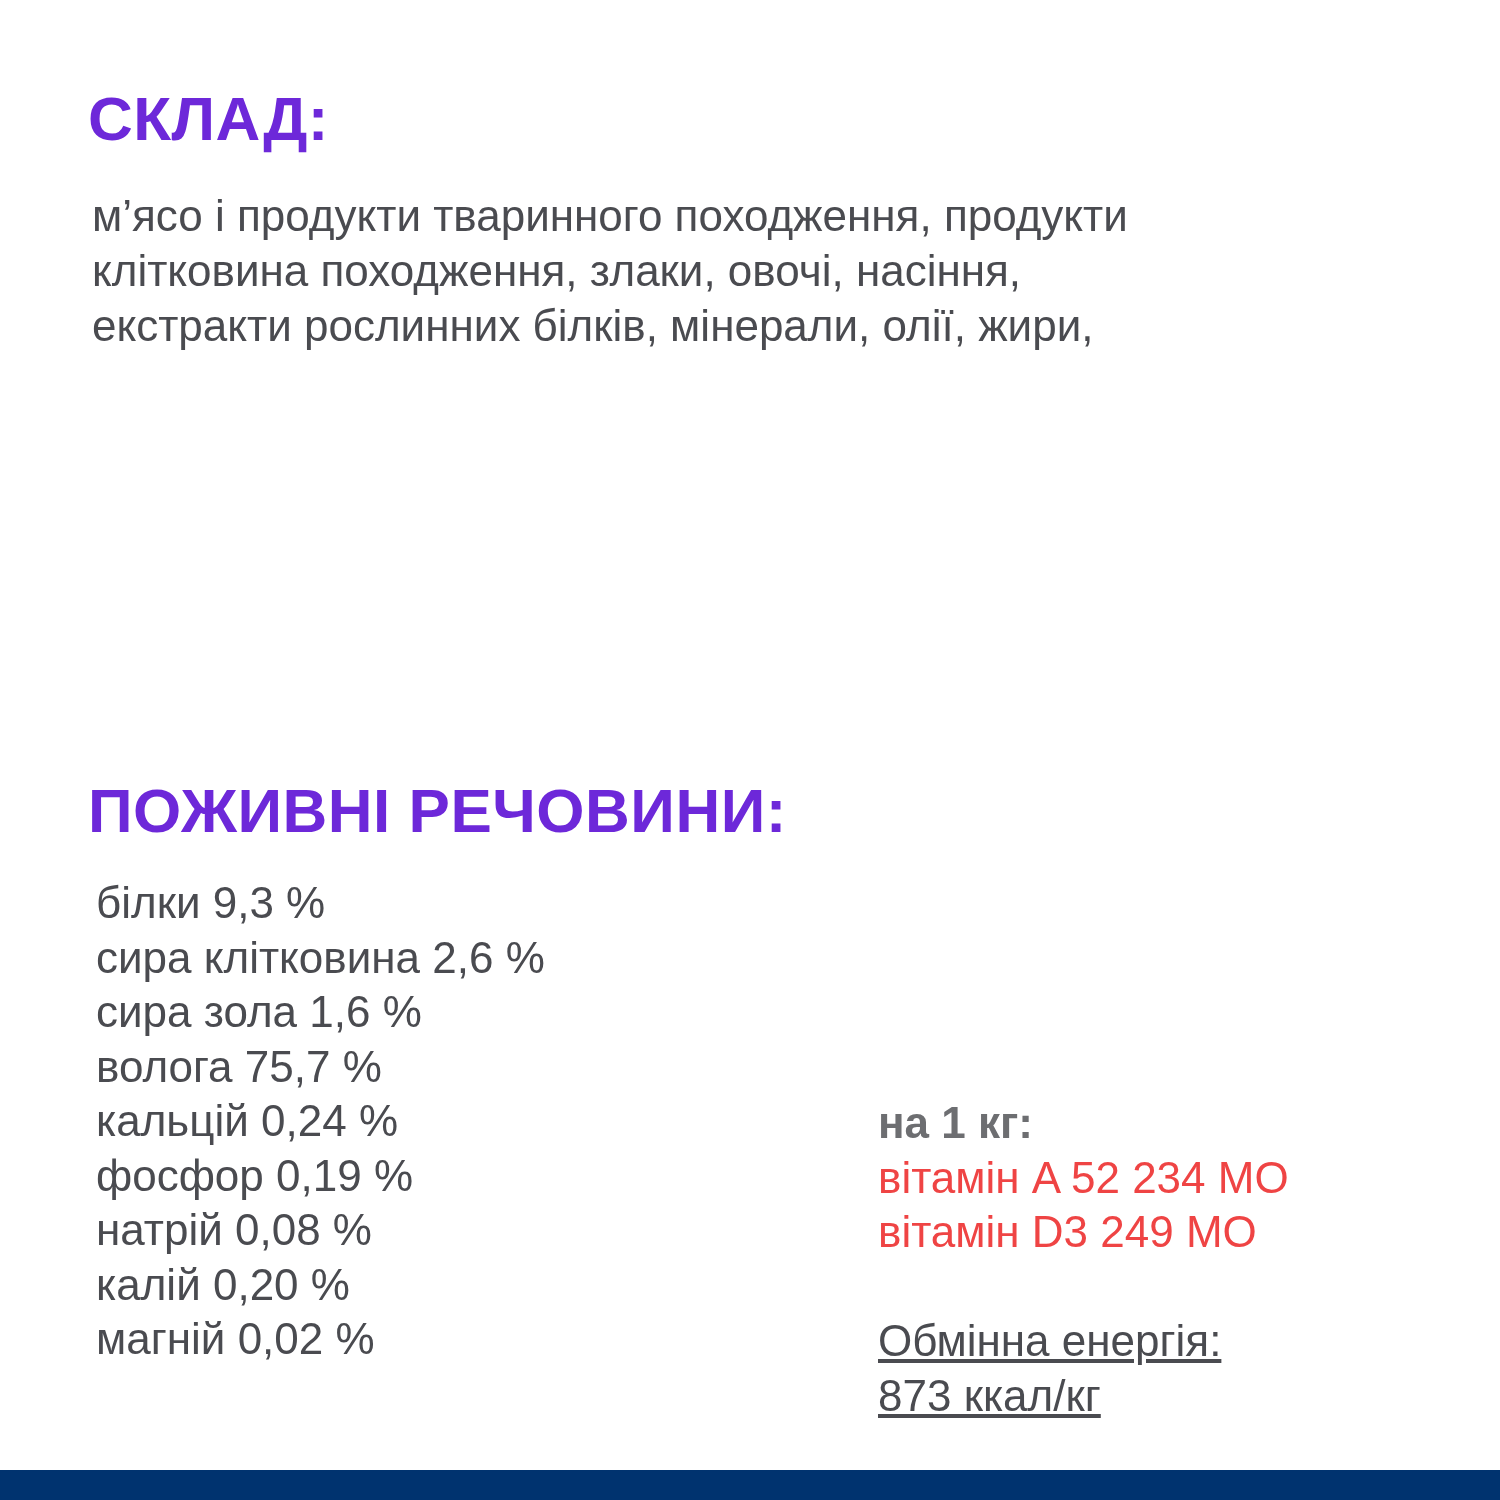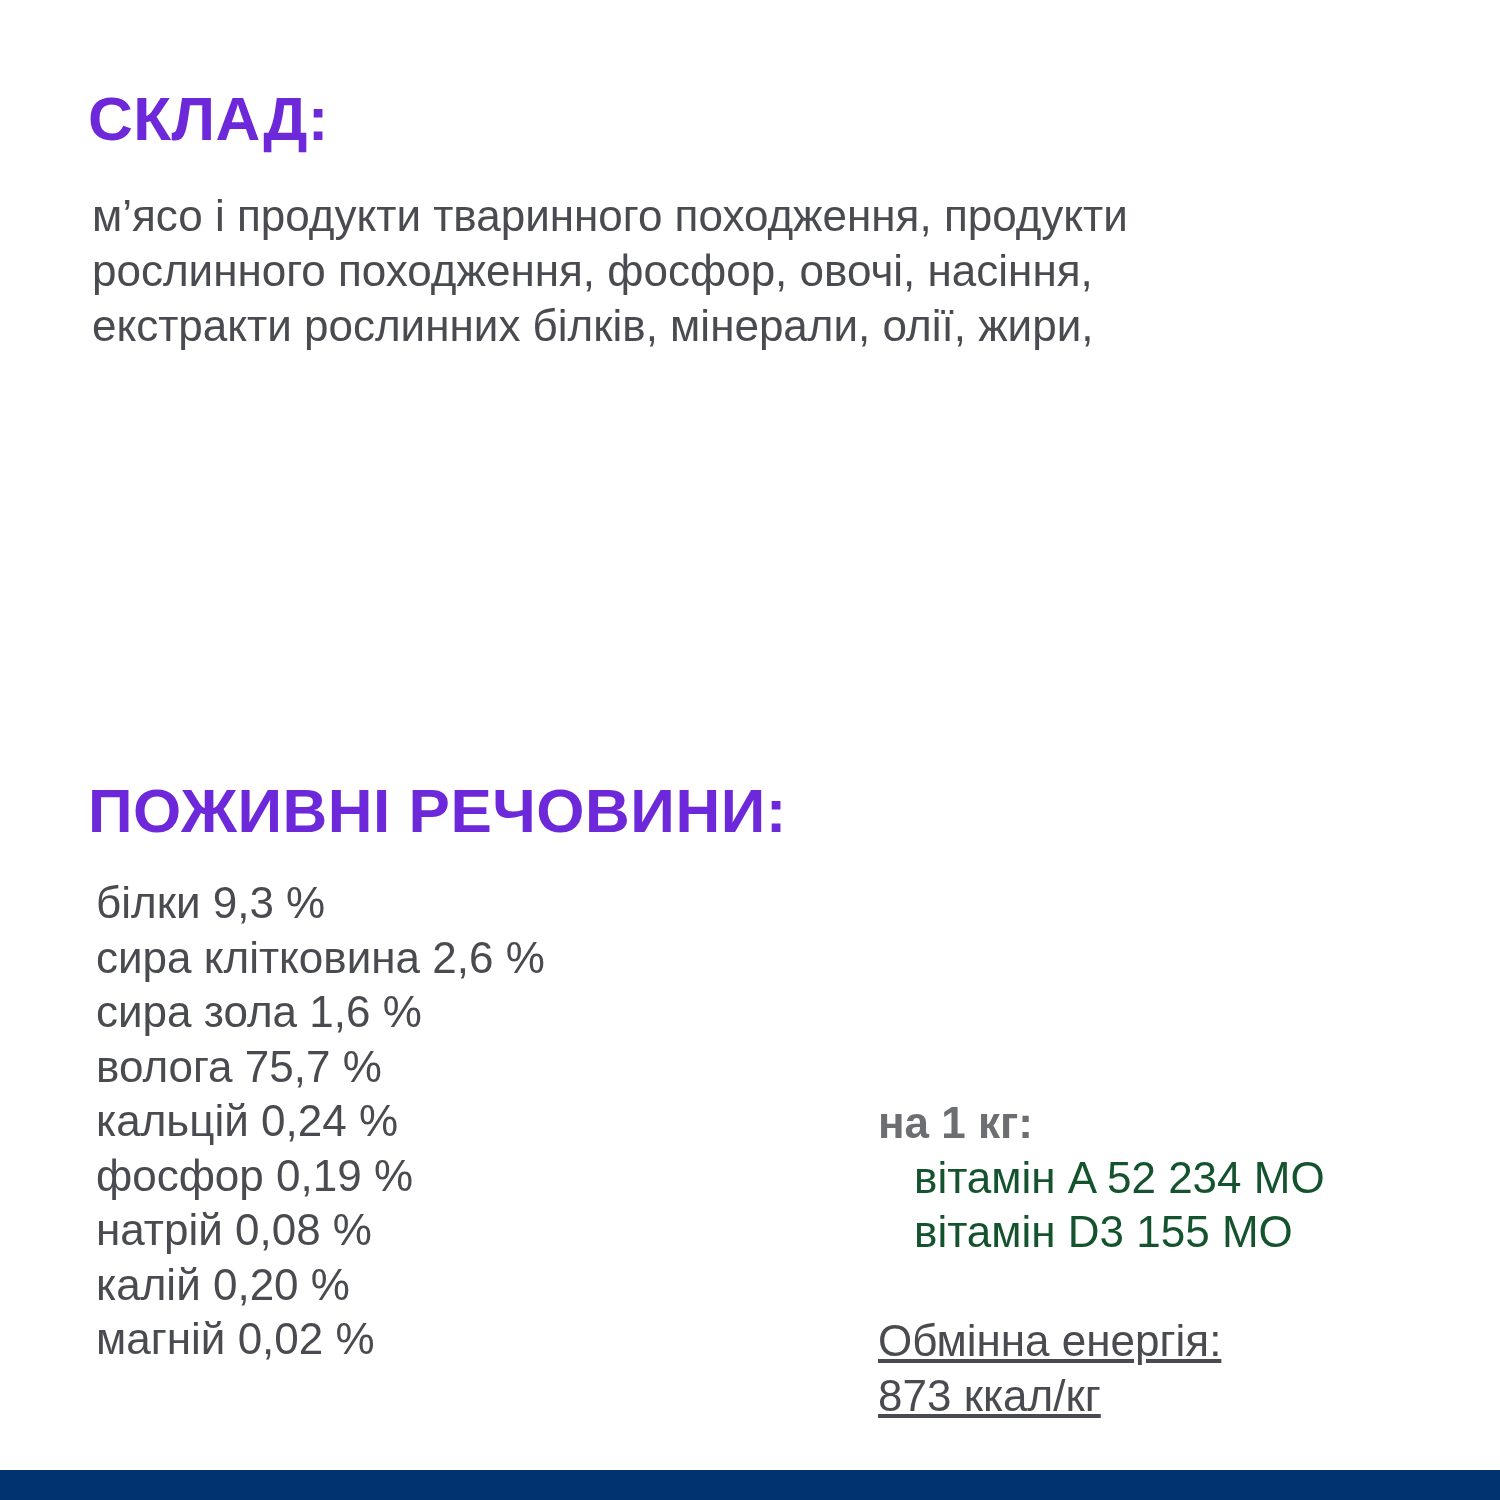--- a/index.html
+++ b/index.html
@@ -5,52 +5,52 @@
   html, body { margin:0; padding:0; }
   body { width:1500px; height:1500px; background:#ffffff; position:relative; overflow:hidden;
          font-family:"Liberation Sans", "DejaVu Sans", sans-serif; }
   .heading { position:absolute; left:88px; color:#6d28d9; font-weight:bold; font-size:62px; margin:0; line-height:1; letter-spacing:0.5px; }
   #h1 { top:88px; }
   #h2 { top:780px; }
   .para { position:absolute; left:88px; top:184px; width:1340px; color:#4a4b50; font-size:44px; line-height:55px; margin:4px; }
   .nutr { position:absolute; left:96px; top:876px; color:#4a4b50; font-size:44px; line-height:54.5px; margin:0; padding:0; list-style:none; }
   .right { position:absolute; left:878px; top:1096px; font-size:44px; line-height:54.5px; }
   .per-kg { color:#6d6e71; font-weight:bold; }
-  .vit { color:#14532d;margin-left:36px; }
+  .vit { color:#ef4444; }
   .energy { color:#4a4b50;text-decoration:underline; }
   .spacer { height:54.5px; }
   .bar { position:absolute; left:0; top:1470px; width:1500px; height:30px; background:#00336f; }
 </style>
 </head>
 <body>
 
 <h1 class="heading" id="h1">СКЛАД:</h1>
 
 <div class="para">
   <div>м’ясо і продукти тваринного походження, продукти</div>
-  <div>рослинного походження, фосфор, овочі, насіння,</div>
+  <div>клітковина походження, злаки, овочі, насіння,</div>
   <div>екстракти рослинних білків, мінерали, олії, жири,</div>
 </div>
 
 <h2 class="heading" id="h2">ПОЖИВНІ РЕЧОВИНИ:</h2>
 
 <ul class="nutr">
   <li>білки 9,3 %</li>
   <li>сира клітковина 2,6 %</li>
   <li>сира зола 1,6 %</li>
   <li>волога 75,7 %</li>
   <li>кальцій 0,24 %</li>
   <li>фосфор 0,19 %</li>
   <li>натрій 0,08 %</li>
   <li>калій 0,20 %</li>
   <li>магній 0,02 %</li>
 </ul>
 
 <div class="right">
   <div class="per-kg">на 1 кг:</div>
   <div class="vit">вітамін A 52 234 МО</div>
-  <div class="vit">вітамін D3 155 МО</div>
+  <div class="vit">вітамін D3 249 МО</div>
   <div class="spacer"></div>
   <div class="energy">Обмінна енергія:</div>
   <div class="energy">873 ккал/кг</div>
 </div>
 
 <div class="bar"></div>
 
 </body></html>

